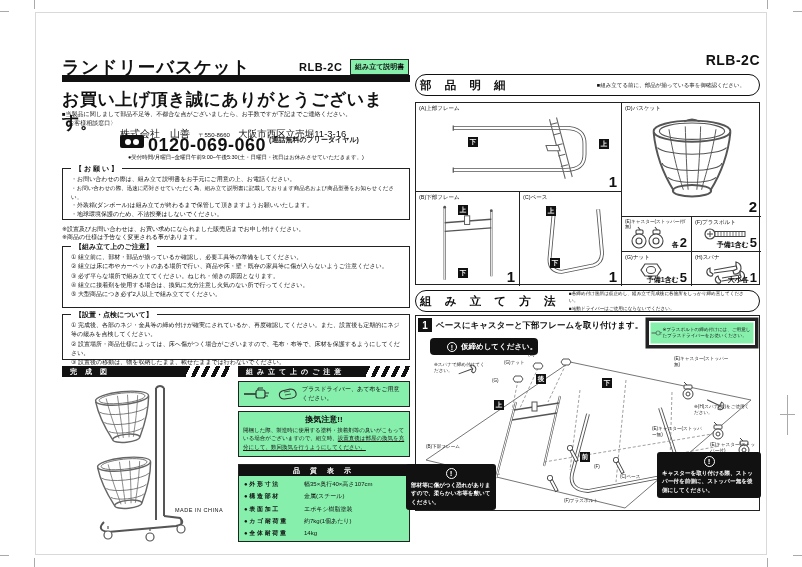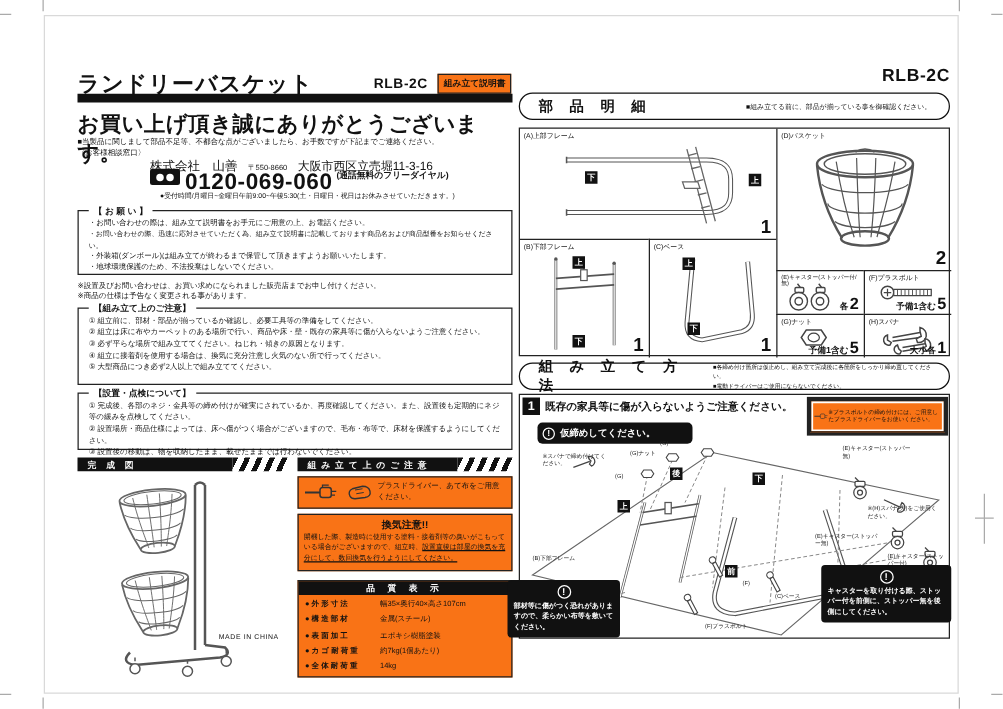--- a/index.html
+++ b/index.html
@@ -3,21 +3,21 @@
 <meta charset="utf-8">
 <style>
   * { margin:0; padding:0; box-sizing:border-box; }
   html,body { width:802px; height:567px; background:#fff; overflow:hidden;
               font-family:"Liberation Sans","DejaVu Sans",sans-serif; color:#111; }
   .abs { position:absolute; }
   #sheet { position:absolute; left:35px; top:12px; width:732px; height:543px;
            background:#fff; border:1px solid #d9d9d9; }
   .crop { position:absolute; background:#aaa; }
   
-  .bx { border:1px solid #222; background:#f97316; }
+  .bx { border:1px solid #222; background:#86efac; }
   .fieldbox { border:1px solid #222; position:absolute; background:#fff; }
   .fieldbox .ftitle { position:absolute; top:-5px; left:8px; background:#fff;
                       padding:0 4px; font-weight:bold; font-size:7px; }
   .blackbar { background:#111; color:#fff; display:flex; align-items:center; }
   .stripebar { display:flex; height:11px; }
   .stripebar .txt { background:#111; color:#fff; flex:1; font-size:7px; font-weight:bold;
                     letter-spacing:3px; padding:1px 0 0 8px; }
   .stripebar .stripes { width:44px;
      background:repeating-linear-gradient(115deg,#111 0 4px,#fff 4px 9px); }
   .tiny { font-size:6px; line-height:1.55; }
@@ -30,21 +30,21 @@
   .cell { position:absolute; border-left:1px solid #222; border-top:1px solid #222; }
   .plabel { position:absolute; left:3px; top:2px; font-size:5.5px; }
   .cautionbox { position:absolute; background:#111; color:#fff; border-radius:3px;
                 padding:4px 5px 4px 5px; font-size:5.6px; font-weight:bold; line-height:1.5;
                 text-align:left; }
   .cautionbox .ex { display:block; margin:0 auto 2px; width:11px; height:11px;
         border:1px solid #fff; border-radius:50%; text-align:center; line-height:10px;
         font-size:8px; font-weight:bold; }
   .pill { position:absolute; border:1.3px solid #111; border-radius:12px; background:#fff;
           display:flex; align-items:center; }
-  .pill .ptitle { font-size:11.5px; font-weight:bold; letter-spacing:5px; padding-left:15px; }
+  .pill .ptitle { font-size:11.5px; font-weight:bold; letter-spacing:5px; padding-left:4px; }
   svg { display:block; }
   .tube { stroke:#555; fill:none; }
 </style>
 </head>
 <body>
 
 <div id="sheet"></div>
 
 <div class="crop" style="left:34px;top:0;width:1px;height:9px"></div>
 <div class="crop" style="left:0;top:11px;width:9px;height:1px"></div>
@@ -328,23 +328,23 @@
   <div class="pill" style="left:0;top:238px;width:345px;height:22px">
     <span class="ptitle">組 み 立 て 方 法</span>
     <span style="font-size:4.6px;margin-left:auto;margin-right:12px;line-height:1.6;width:178px">
       <span style="display:block">■各締め付け箇所は仮止めし、組み立て完成後に各箇所をしっかり締め直してください。</span>
       <span style="display:block">■電動ドライバーはご使用にならないでください。</span>
     </span>
   </div>
 
   <div class="abs" style="left:0;top:263px;width:345px;height:196px;border:1px solid #222">
     <div class="abs blackbar" style="left:2px;top:2px;width:14px;height:14px;justify-content:center;font-size:10px;font-weight:bold">1</div>
-    <div class="abs" style="left:20px;top:4px;font-size:8.5px;font-weight:bold">既存の家具等に傷が入らないようご注意ください。</div>
-
-    <div class="abs blackbar" style="left:14px;top:22px;width:124px;height:17px;border-radius:4px;padding-left:4px">
+    <div class="abs" style="left:20px;top:4px;font-size:8.5px;font-weight:bold">ベースにキャスターと下部フレームを取り付けます。</div>
+
+    <div class="abs blackbar" style="left:14px;top:22px;width:108px;height:17px;border-radius:4px;padding-left:17px">
       <span class="cautionbox-ex" style="width:10px;height:10px;border:1px solid #fff;border-radius:50%;text-align:center;line-height:9px;font-size:7px;font-weight:bold;margin-right:4px">!</span>
       <span style="font-size:7.5px;font-weight:bold">仮締めしてください。</span>
     </div>
 
     <div class="abs bx" style="left:232px;top:4px;width:108px;height:26px;display:flex;align-items:center;padding:2px;box-shadow:0 0 0 1.5px #fff inset, 0 0 0 2.5px #222">
       <svg width="22" height="12" viewBox="0 0 22 12">
         <path d="M1,6 h9" stroke="#333" stroke-width="1.4"></path>
         <rect x="10" y="2.5" width="7" height="7" rx="2" fill="none" stroke="#333" stroke-width="1"></rect>
         <path d="M17,5 h4 M17,8 h3" stroke="#333" stroke-width="0.8"></path>
       </svg>

